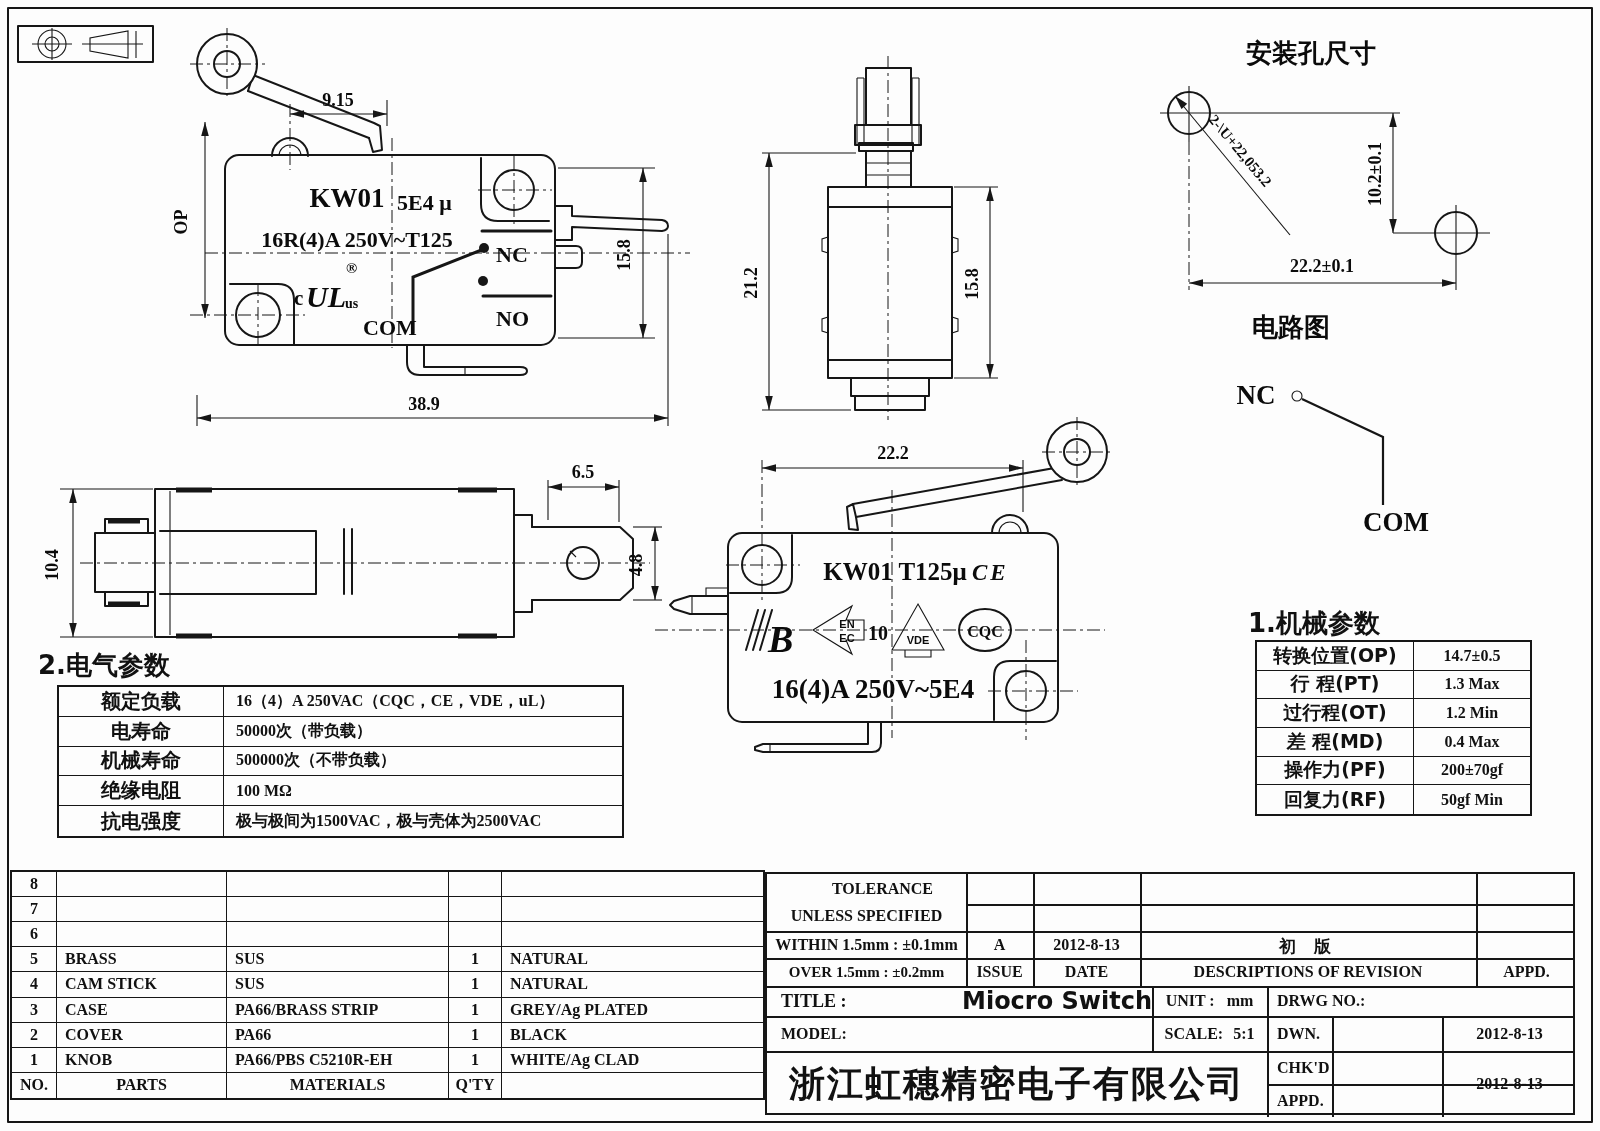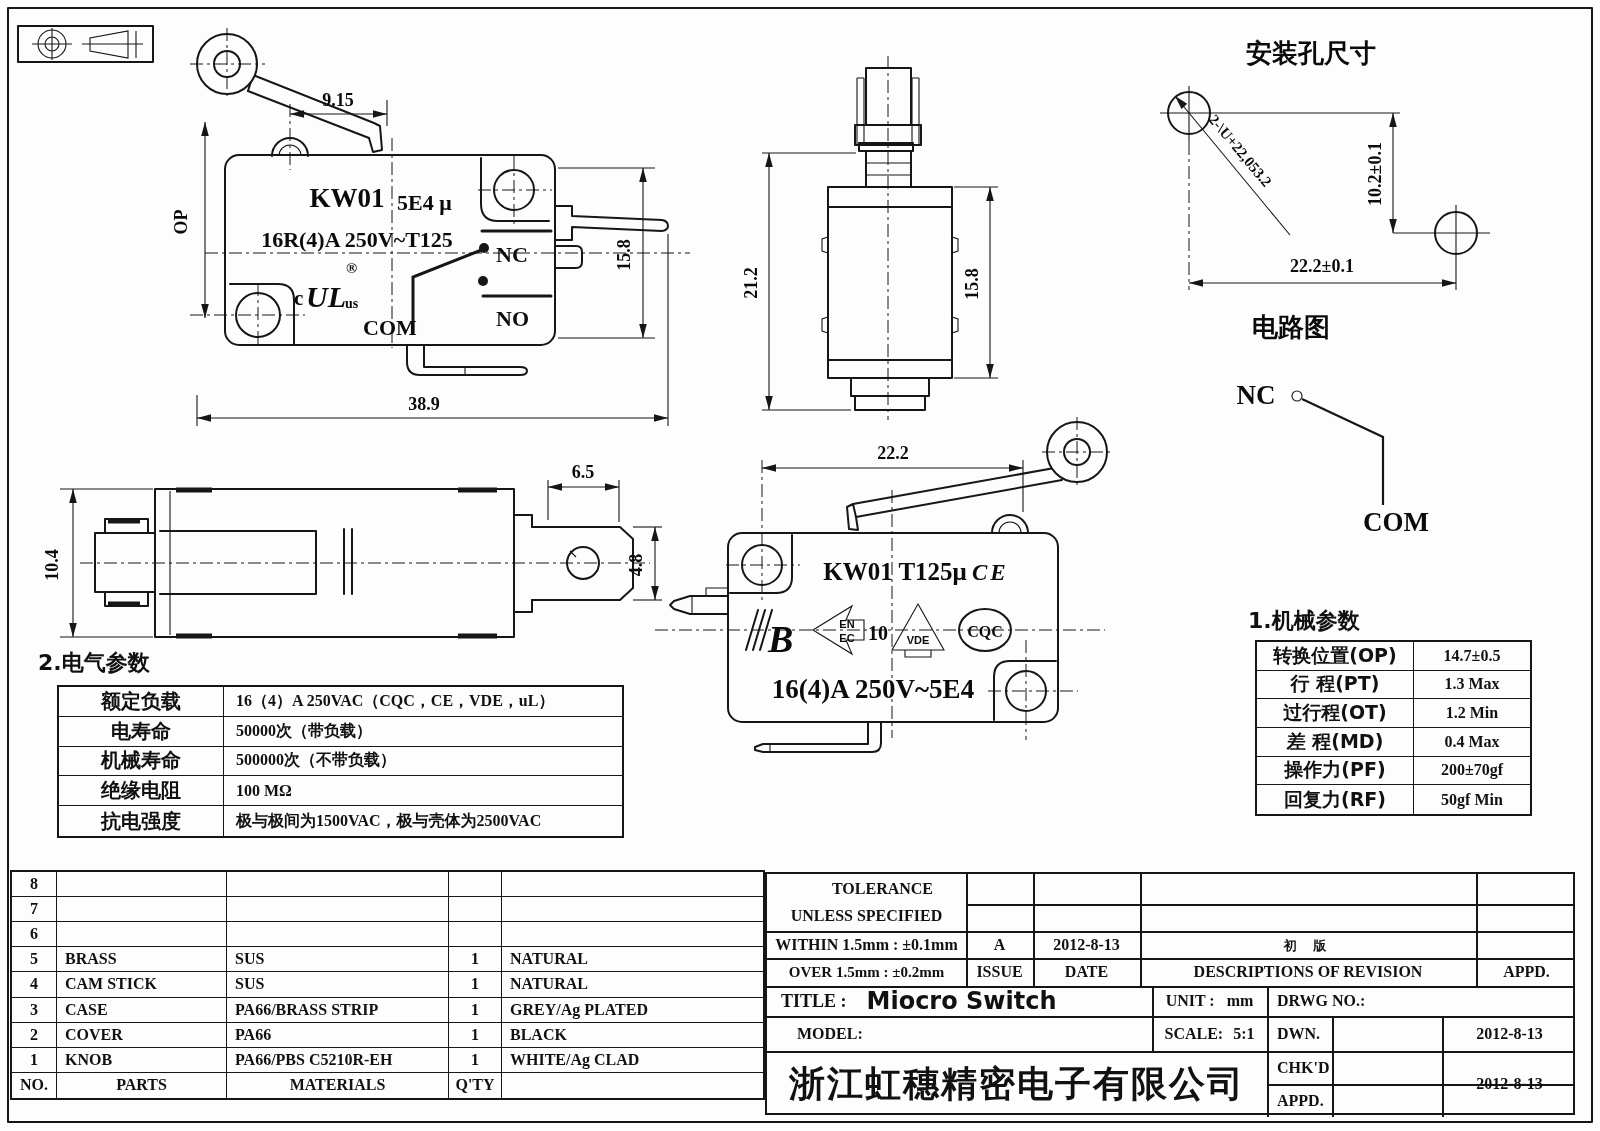--- a/index.html
+++ b/index.html
@@ -18,21 +18,21 @@
   text{fill:#0b0b0b}
   .dt{font:bold 18px "Liberation Serif",serif}
   .ds{font:bold 15px "Liberation Serif",serif}
   .md{font:bold 22px "Liberation Serif",serif}
   .big{font:bold 27px "Liberation Serif",serif}
   .b2{font:bold 25px "Liberation Serif",serif}
   .cn{font:bold 26px "DejaVu Sans","Liberation Sans",sans-serif}
   .tiny{font:bold 11px "Liberation Sans",sans-serif}
   
   .abs{position:absolute;box-sizing:border-box;}
-  .tbl-title{font-weight:bold;font-size:22px;font-family:"DejaVu Sans","Liberation Sans",sans-serif;}
+  .tbl-title{font-weight:bold;font-size:26px;font-family:"DejaVu Sans","Liberation Sans",sans-serif;}
   .ptable{left:10px;top:870px;width:755px;height:230px;border:2px solid #161616;
           display:grid;grid-template-columns:45px 170px 222px 53px 263px;grid-template-rows:repeat(9,1fr);}
   .ptable>div{border-right:1.5px solid #161616;border-bottom:1.5px solid #161616;
           display:flex;align-items:center;font:bold 16px "Liberation Serif",serif;padding:0 0 0 8px;overflow:hidden;}
   .ptable>div.cc{justify-content:center;padding:0;}
   .ptable>div.lastcol{border-right:none}
   .ptable>div.lastrow{border-bottom:none}
   .etable{left:35px;top:685px;width:567px;height:153px;border:2.5px solid #161616;
           display:grid;grid-template-columns:165px 1fr;grid-template-rows:repeat(5,1fr);margin-left:22px;}
   .etable>div{border-right:1.8px solid #161616;border-bottom:1.8px solid #161616;display:flex;align-items:center;overflow:hidden;}
@@ -43,21 +43,21 @@
           display:grid;grid-template-columns:157px 1fr;grid-template-rows:repeat(6,1fr);}
   .mtable>div{border-right:1.8px solid #161616;border-bottom:1.8px solid #161616;display:flex;align-items:center;overflow:hidden;}
   .mtable>div:nth-child(2n){border-right:none;justify-content:center;font:bold 16px "Liberation Serif",serif;}
   .mtable>div:nth-child(2n+1){justify-content:center;font:bold 19px "DejaVu Sans","Liberation Sans",sans-serif;}
   .mtable>div:nth-child(11),.mtable>div:nth-child(12){border-bottom:none}
   
   .tblock{left:765px;top:872px;width:810px;height:243px;border:2px solid #161616;}
   .hl{position:absolute;background:#161616;height:1.6px;}
   .vl{position:absolute;background:#161616;width:1.6px;}
   .tc{position:absolute;display:flex;align-items:center;box-sizing:border-box;
-      font:bold 16px "Liberation Serif",serif;overflow:hidden;}
+      font:bold 16px "Liberation Serif",serif;overflow:hidden;justify-content:space-between;}
   .tc.c{justify-content:center;text-align:center;}
 </style>
 </head>
 <body>
 
 <div class="sheet">
 
 <svg width="1600" height="1131" viewBox="0 0 1600 1131">
   <defs>
     <path id="arw" d="M0,0 L-14,3.8 L-14,-3.8 Z" fill="#161616"></path>
@@ -398,33 +398,33 @@
     <div class="vl" style="left:565px;top:142px;height:101px;"></div>
     <div class="vl" style="left:675px;top:142px;height:101px;"></div>
     <div class="tc c" style="left:16px;top:2px;width:199px;height:26px;">TOLERANCE</div>
     <div class="tc c" style="left:0;top:29px;width:199px;height:26px;">UNLESS  SPECIFIED</div>
     <div class="tc c" style="left:0;top:57px;width:199px;height:27px;font-size:16px;">WITHIN 1.5mm : ±0.1mm</div>
     <div class="tc c" style="left:0;top:84px;width:199px;height:28px;font-size:15px;">OVER 1.5mm : ±0.2mm</div>
     <div class="tc c" style="left:199px;top:57px;width:67px;height:27px;">A</div>
     <div class="tc c" style="left:199px;top:84px;width:67px;height:28px;">ISSUE</div>
     <div class="tc c" style="left:266px;top:57px;width:107px;height:27px;">2012-8-13</div>
     <div class="tc c" style="left:266px;top:84px;width:107px;height:28px;">DATE</div>
-    <div class="tc c" style="left:373px;top:57px;width:336px;height:30px;font-family:'DejaVu Sans','Liberation Sans',sans-serif;font-size:13px;letter-spacing:6px;">初 版</div>
+    <div class="tc c" style="left:373px;top:57px;width:336px;height:30px;font-family:'DejaVu Sans','Liberation Sans',sans-serif;font-size:17px;letter-spacing:6px;">初 版</div>
     <div class="tc c" style="left:373px;top:84px;width:336px;height:28px;">DESCRIPTIONS OF REVISION</div>
     <div class="tc c" style="left:709px;top:84px;width:101px;height:28px;">APPD.</div>
     <div class="tc" style="left:14px;top:112px;width:371px;height:30px;gap:20px;">
       <span style="font:bold 18px 'Liberation Serif',serif">TITLE :</span>
       <span style="font:bold 24px 'DejaVu Sans','Liberation Sans',sans-serif">Miocro Switch</span>
     </div>
     <div class="tc c" style="left:385px;top:112px;width:115px;height:30px;gap:12px;">
       <span>UNIT :</span>
       <span>mm</span>
     </div>
     <div class="tc" style="left:510px;top:112px;width:300px;height:30px;">DRWG NO.:</div>
-    <div class="tc" style="left:30px;top:142px;width:371px;height:35px;">MODEL:</div>
+    <div class="tc" style="left:14px;top:142px;width:371px;height:35px;">MODEL:</div>
     <div class="tc c" style="left:385px;top:142px;width:115px;height:35px;gap:10px;">
       <span>SCALE:</span>
       <span>5:1</span>
     </div>
     <div class="tc" style="left:510px;top:142px;width:55px;height:35px;">DWN.</div>
     <div class="tc c" style="left:675px;top:142px;width:135px;height:35px;">2012-8-13</div>
     <div class="tc c" style="left:0;top:177px;width:500px;height:66px;font:bold 36px 'DejaVu Sans','Liberation Sans',sans-serif;letter-spacing:2px;">浙江虹穗精密电子有限公司</div>
     <div class="tc" style="left:510px;top:177px;width:55px;height:33px;">CHK'D</div>
     <div class="tc" style="left:510px;top:210px;width:55px;height:33px;">APPD.</div>
     <div class="tc c" style="left:675px;top:177px;width:135px;height:66px;">2012-8-13</div>

